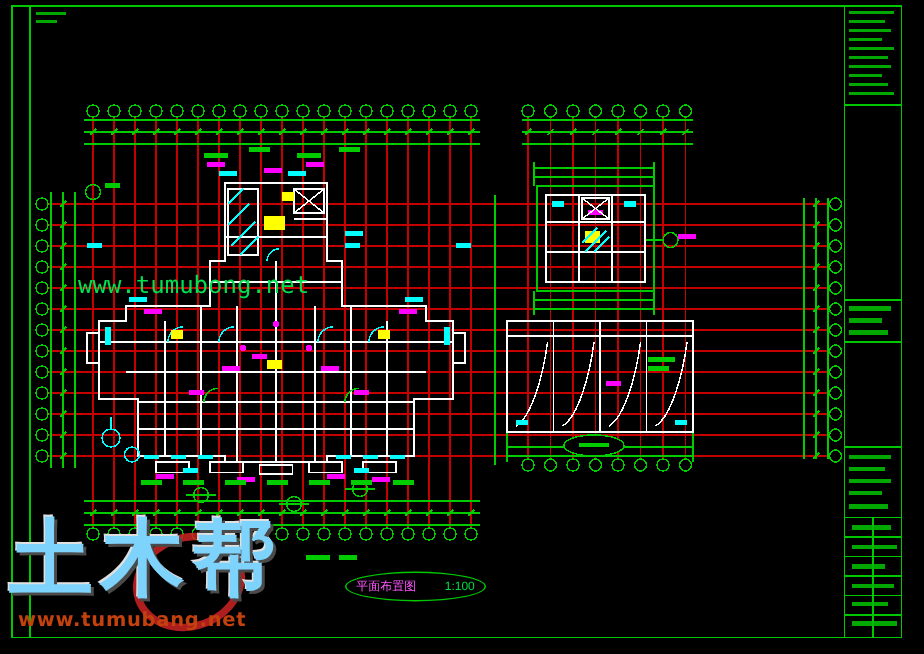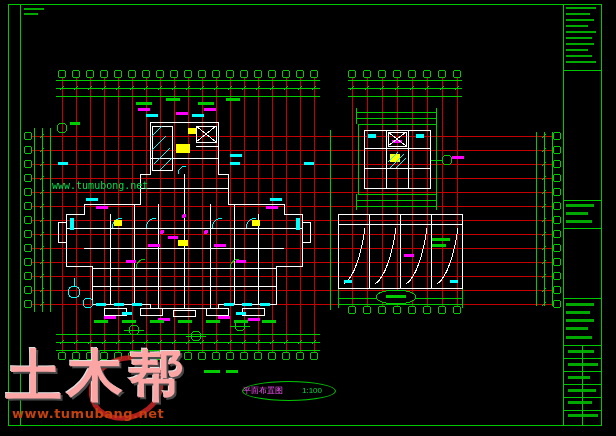--- a/index.html
+++ b/index.html
@@ -1,30 +1,30 @@
 <!DOCTYPE html>
 <html><head>
 <meta charset="utf-8">
 <style>
   html,body{margin:0;padding:0;background:#000;}
   #screen{position:relative;width:616px;height:436px;background:#000;overflow:hidden;
           font-family:"DejaVu Sans","Liberation Sans",sans-serif;}
   #screen svg{position:absolute;left:0;top:0;}
   .overlay{position:absolute;z-index:6;}
   .wm-logo{left:6px;top:346px;font-size:56px;line-height:1.1;font-weight:bold;letter-spacing:5px;
-           color:#fca5a5;text-shadow:2px 2px 0 #4a4a4a,-1px -1px 0 #e0e0e0;z-index:7;
-           font-family:Liberation Serif, serif;}
+           color:#7dd3fc;text-shadow:2px 2px 0 #4a4a4a,-1px -1px 0 #e0e0e0;z-index:7;
+           font-family:Liberation Mono, monospace;}
   .wm-seal{left:88px;top:356px;width:66px;height:54px;border:5px solid rgba(205,35,35,.85);
            border-radius:50%;transform:rotate(-20deg);z-index:6;}
   .wm-url-bottom{left:12px;top:406px;font-size:13px;font-weight:bold;color:#c2410c;
            letter-spacing:.5px;z-index:7;font-family:"DejaVu Sans",sans-serif;}
-  .wm-url-mid{left:52px;top:180px;font-size:10px;color:#00e050;z-index:6;
+  .wm-url-mid{left:52px;top:180px;font-size:16px;color:#00e050;z-index:6;
            font-family:"DejaVu Sans Mono","Liberation Mono",monospace;}
-  .plan-badge{left:242px;top:381px;width:92px;height:18px;border:1px solid #00c800;
-           border-radius:50%;display:flex;align-items:center;justify-content:flex-start;gap:19px;
+  .plan-badge{left:230px;top:381px;width:92px;height:18px;border:1px solid #00c800;
+           border-radius:50%;display:flex;align-items:center;justify-content:center;gap:19px;
            font-size:8px;line-height:1;z-index:5;font-family:sans-serif;}
   .badge-left{color:#ff55ff;}
   .badge-right{color:#00dd44;}
 </style>
 </head>
 <body>
 
 <div id="screen">
 
 <svg width="616" height="436" viewBox="0 0 616 436" shape-rendering="crispEdges">

